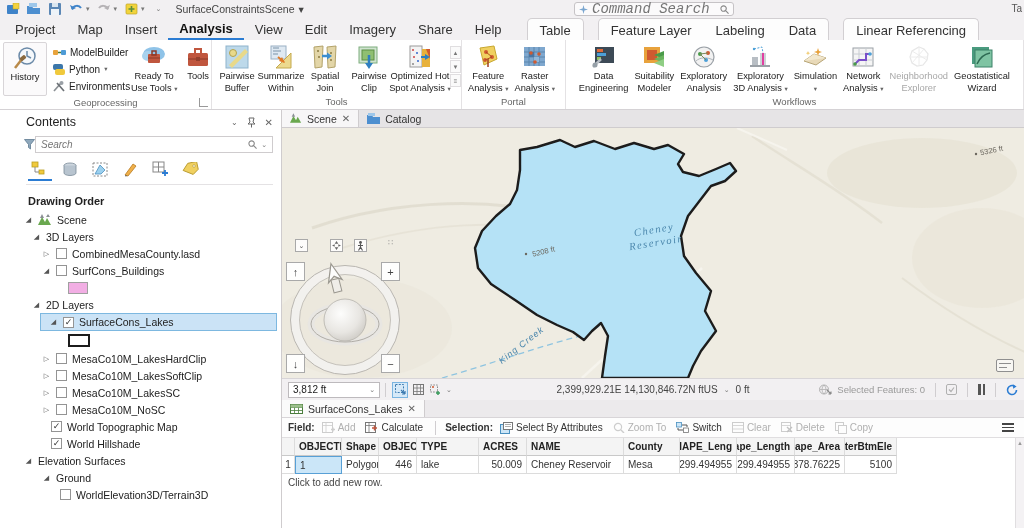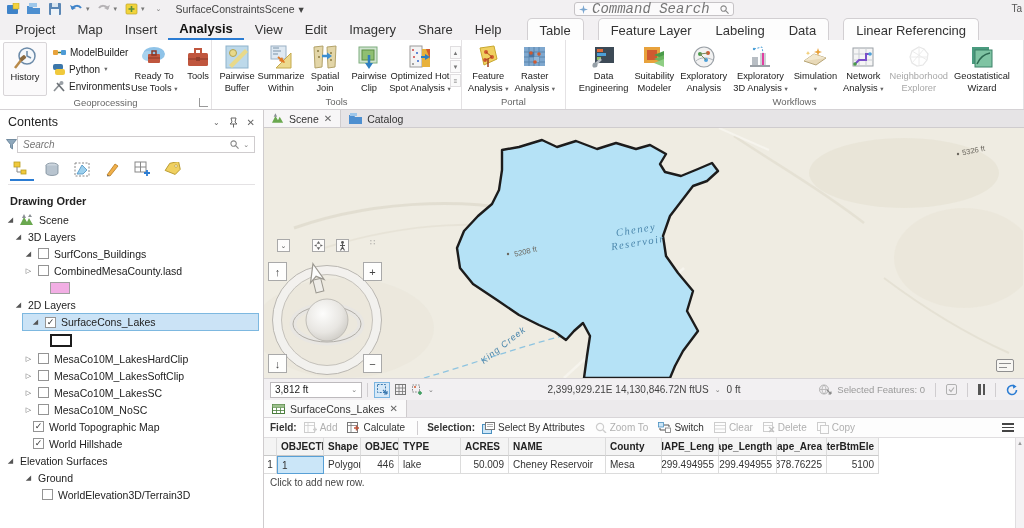--- a/index.html
+++ b/index.html
@@ -41,21 +41,21 @@
   .histbtn { border:1px solid #d8d5d8; border-radius:2px; margin-right:4px; background:#fbfafb; }
   .gpstack { display:flex; flex-direction:column; justify-content:flex-start; padding:3px 2px; gap:3px; }
   .gpitem { display:flex; align-items:center; gap:4px; font-size:10px; color:#222; height:14px; }
   .chevs { font-size:6.5px; color:#666; }
   .scrollcol { display:flex; flex-direction:column; justify-content:flex-start; gap:1px; padding:4px 1px; }
   .scrollcol .sbtn { width:11px; height:13px; border:1px solid #e0dee0; background:#fafafa; color:#777;
                      font-size:6px; display:flex; align-items:center; justify-content:center; }
 
   
   .main { display:flex; height:418px; }
-  .contents { width:264px; background:#fff; border-right:1px solid #cfccce; display:flex; flex-direction:column; }
+  .contents { width:264px; background:#fff; border-right:1px solid #cfccce; display:flex; flex-direction:column;margin-left:18px; }
   .chead { height:24px; display:flex; align-items:center; padding:0 8px; }
   .ctitle { font-size:12.5px; color:#222; flex:1; }
   .cicons { display:flex; gap:9px; color:#666; align-items:center; }
   .csearchrow { display:flex; align-items:center; padding:2px 8px 2px 6px; }
   .csearch { flex:1; height:17px; border:1px solid #cfccce; background:#fff; display:flex; align-items:center; padding:0 5px; gap:4px; }
   .csearch input { border:none; outline:none; flex:1; font-size:10px; font-style:italic; color:#888;
                    font-family:"Liberation Sans",sans-serif; min-width:0; }
   .ctabs { display:flex; gap:6px; padding:5px 6px 0 10px; align-items:flex-end; }
   .ctab { width:24px; height:22px; display:flex; align-items:center; justify-content:center; flex-direction:column; }
   .ctab .ul { width:24px; height:2px; background:transparent; margin-top:2px; }
@@ -573,28 +573,28 @@
               <path d="M2,4 L4,0 L6,4 Z" fill="#8a8f94"></path>
               <path d="M8,3 L10,0 L12,3 Z" fill="#8a8f94"></path>
             </svg>
           <span>Scene</span>
         </div>
         <div class="trow" style="padding-left:14px">
           <span class="texp">◢</span>
           <span>3D Layers</span>
         </div>
         <div class="trow" style="padding-left:24px">
+          <span class="texp">▷</span>
+          <span class="tcheck"></span>
+          <span>CombinedMesaCounty.lasd</span>
+        </div>
+        <div class="trow" style="padding-left:24px">
           <span class="texp">◢</span>
           <span class="tcheck"></span>
           <span>SurfCons_Buildings</span>
-        </div>
-        <div class="trow" style="padding-left:24px">
-          <span class="texp">▷</span>
-          <span class="tcheck"></span>
-          <span>CombinedMesaCounty.lasd</span>
         </div>
         <div class="trow" style="padding-left:50px">
           <span class="swatch" style="width:20px;height:12px;background:#f2aee4;border:1px solid #a0a0a0"></span>
         </div>
         <div class="trow" style="padding-left:14px">
           <span class="texp">◢</span>
           <span>2D Layers</span>
         </div>
         <div class="trow sel-row" style="padding-left:24px; margin:0 4px 0 22px; height:18px">
           <span class="texp" style="margin-left:-16px">◢</span>

